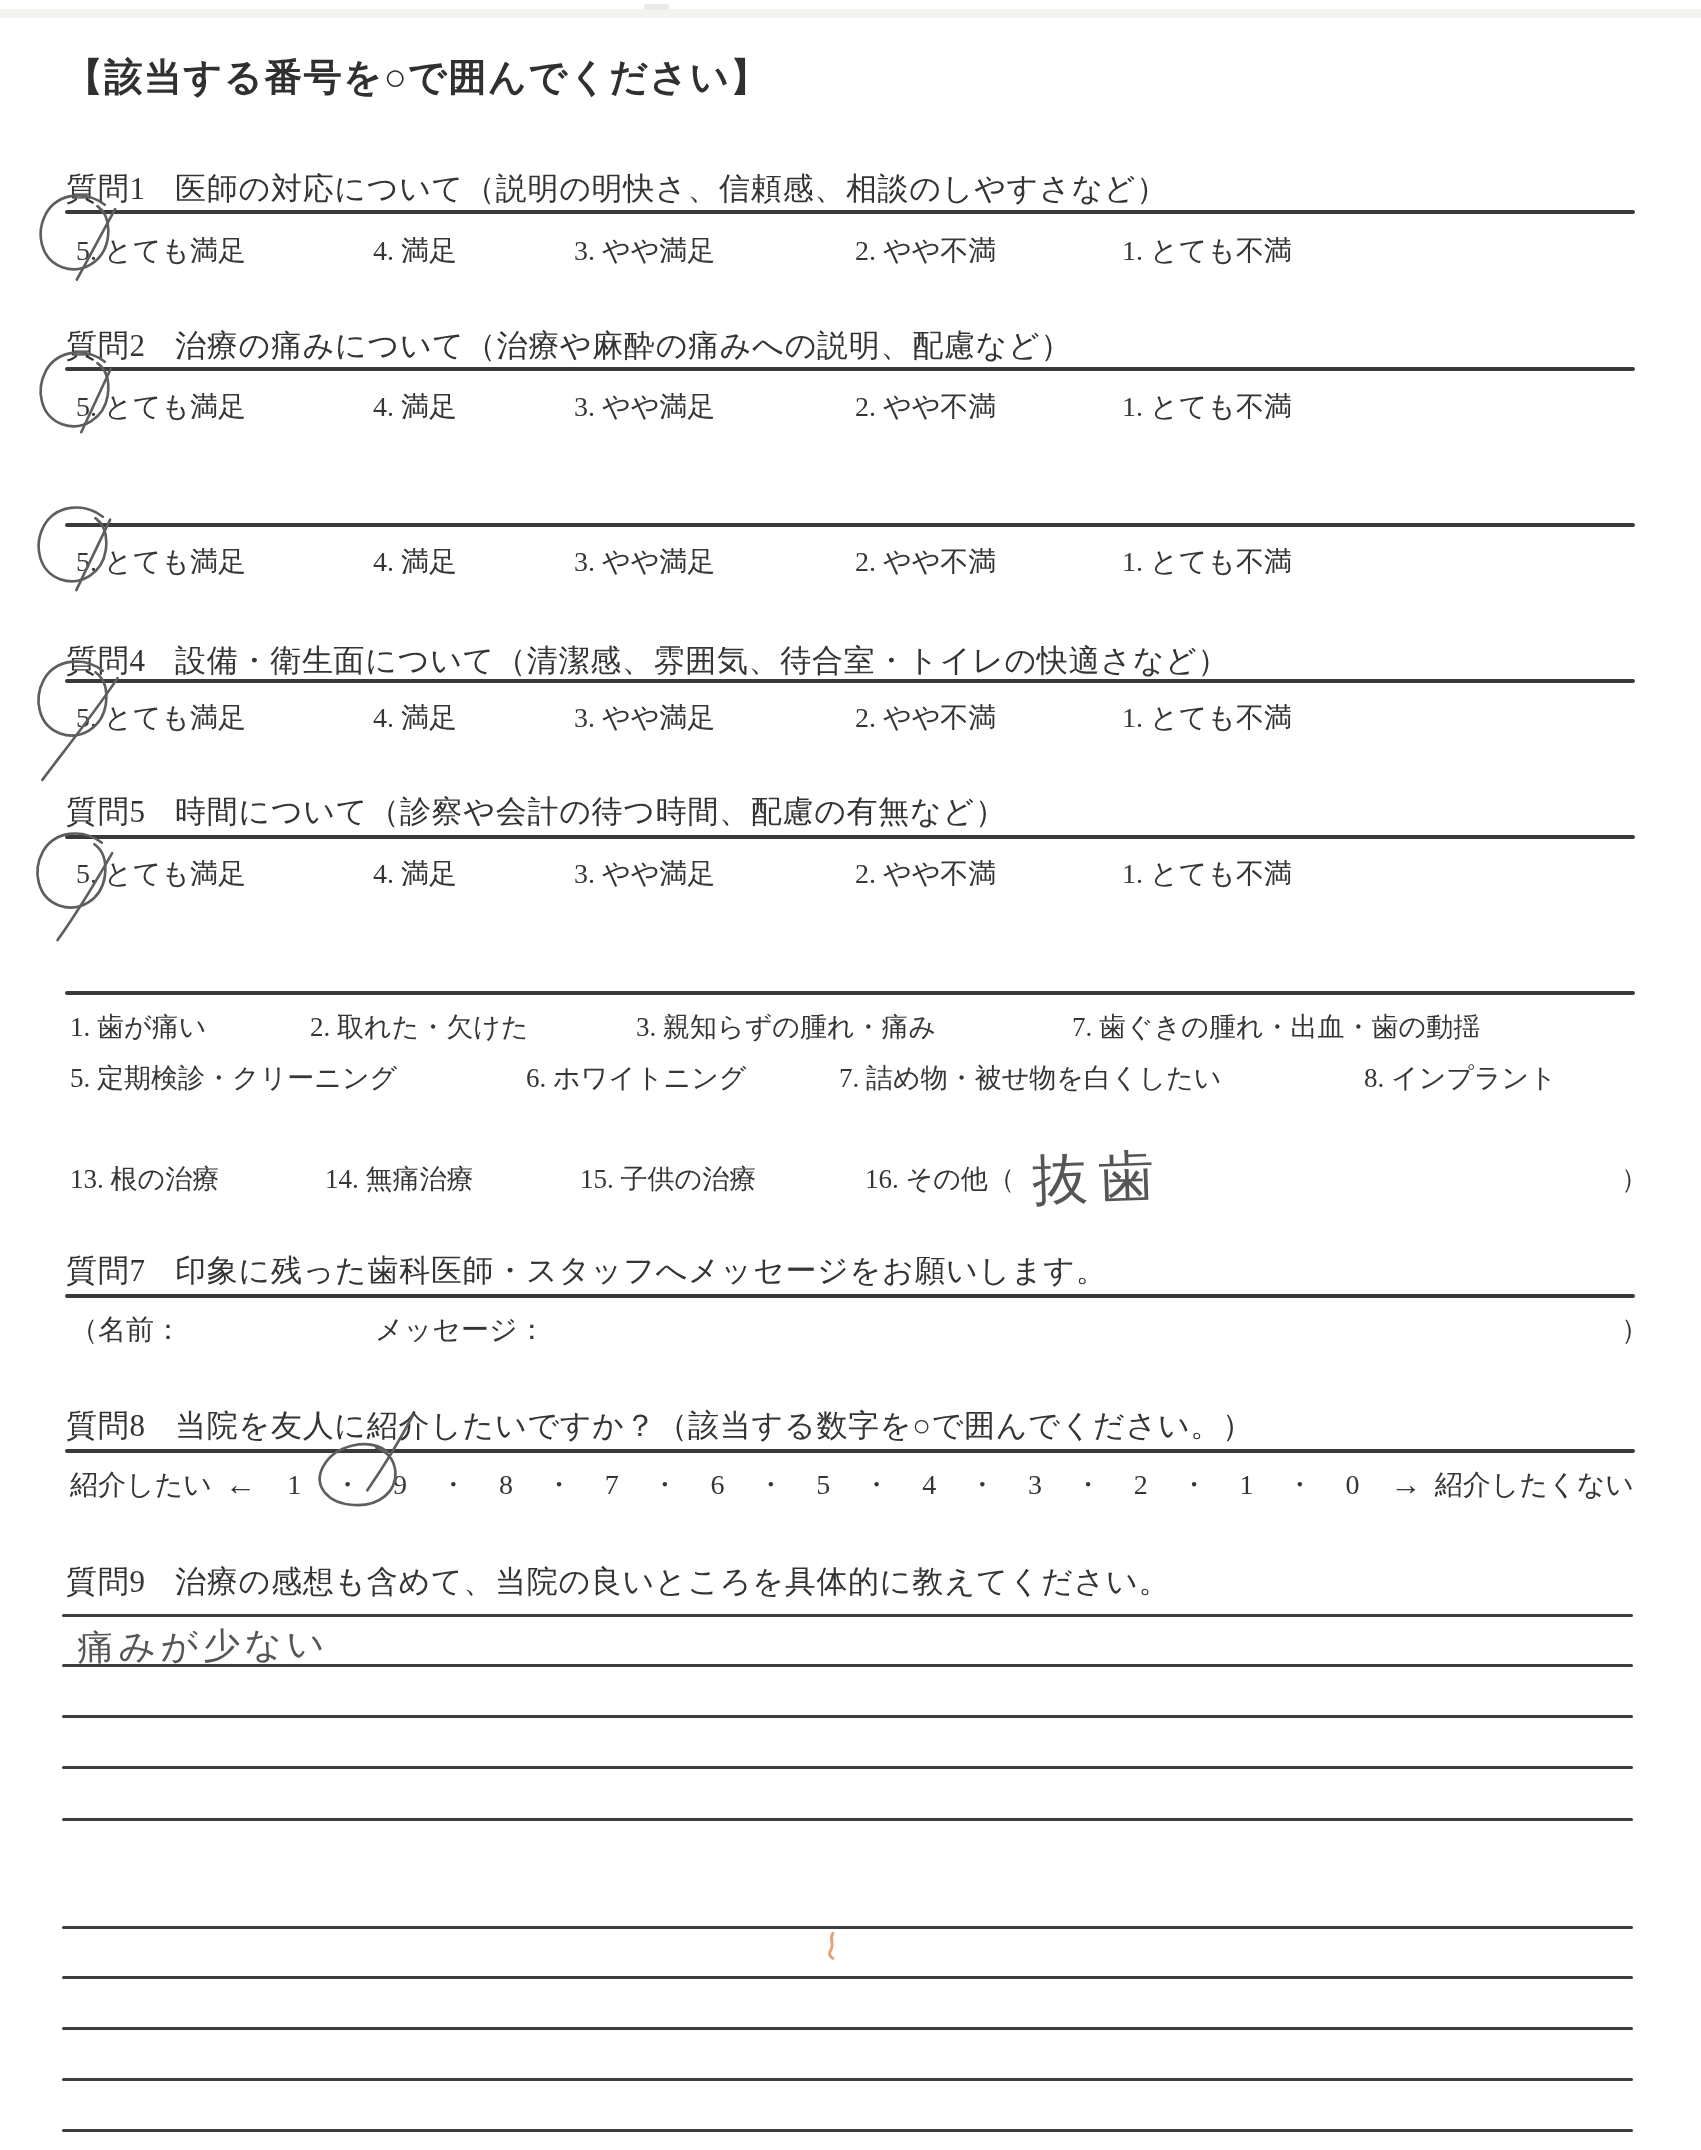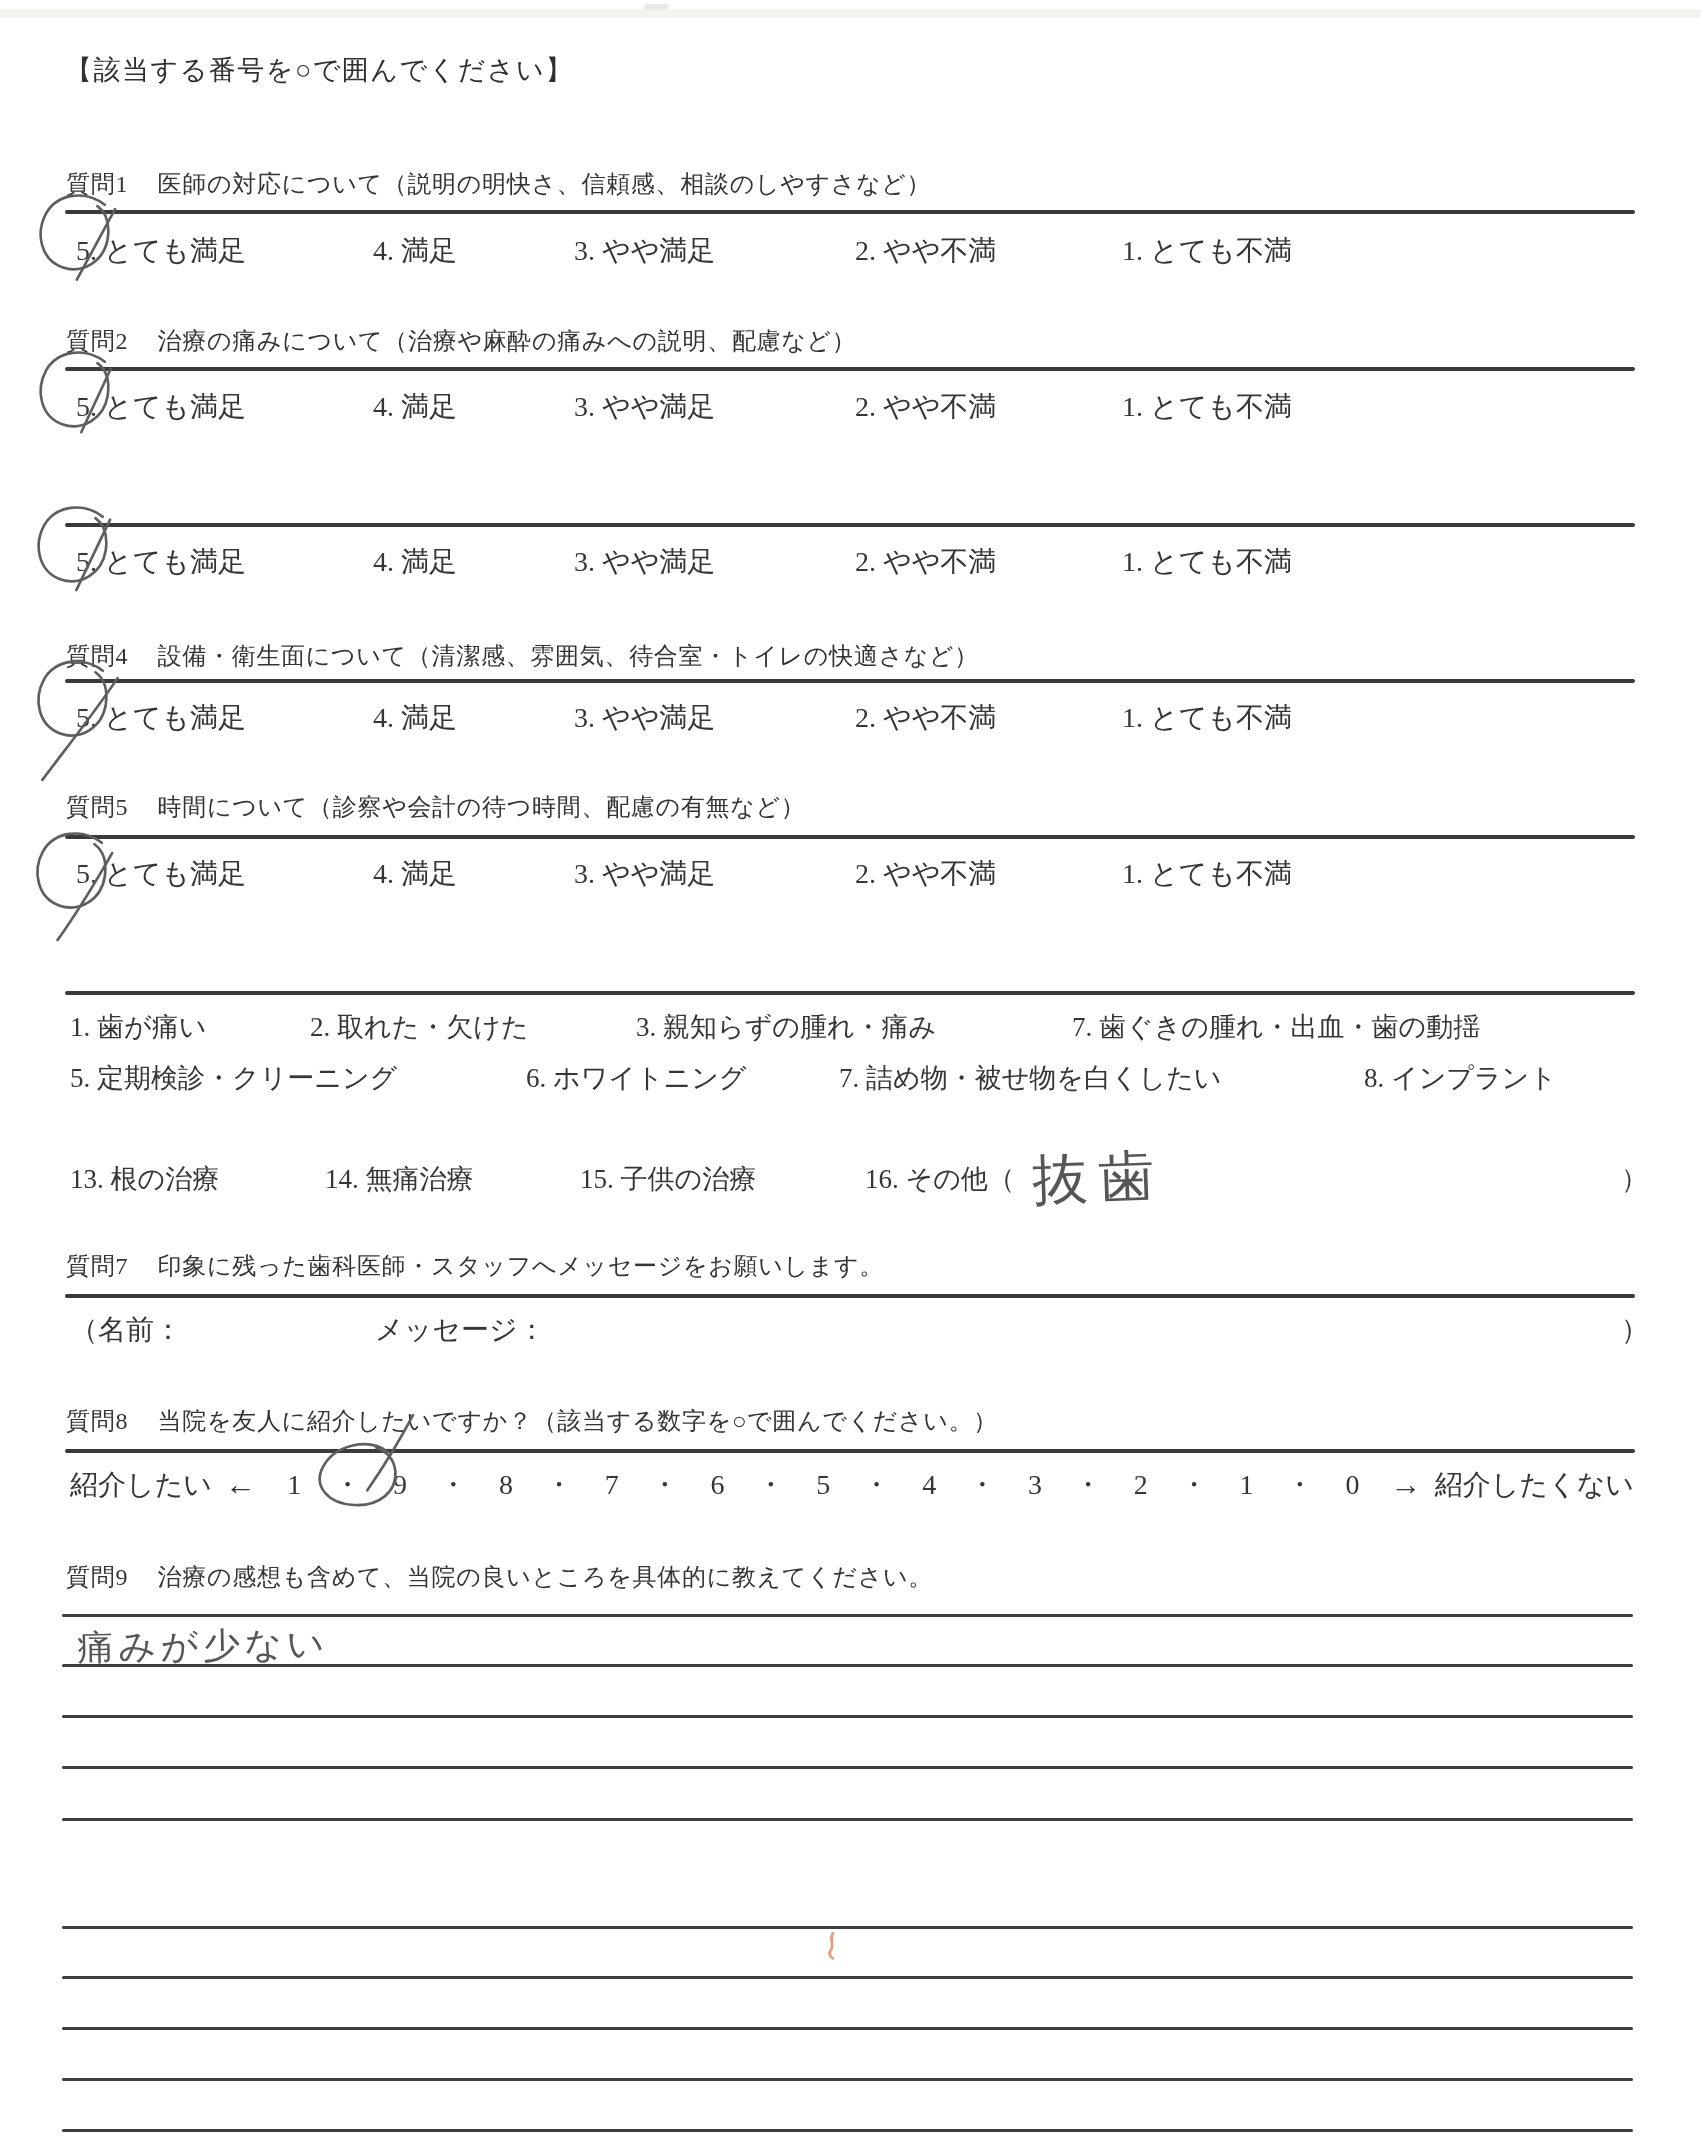--- a/index.html
+++ b/index.html
@@ -4,23 +4,23 @@
 <style>
   html,body{margin:0;padding:0;background:#ffffff;}
   .sheet{
     position:relative; width:1701px; height:2151px; background:#ffffff;
     font-family:"Liberation Serif","DejaVu Serif",serif; color:#363636;
     overflow:hidden;
   }
   .scanband{position:absolute;left:0;top:8.9px;width:100%;height:8.9px;background:#f3f3f0;}
   .scansmudge{position:absolute;left:644px;top:4.4px;width:25px;height:5.2px;background:#e9e9e6;border-radius:3px;}
   .title{
-    position:absolute;left:65px;top:52px;font-size:27px;letter-spacing:1.5px;white-space:nowrap;color:#303030;
+    position:absolute;left:65px;top:52px;font-size:38px;letter-spacing:1.5px;white-space:nowrap;color:#303030;font-weight:bold;
   }
-  .qhead{position:absolute;left:66px;font-size:24px;letter-spacing:0.7px;white-space:nowrap;color:#343434;}
+  .qhead{position:absolute;left:66px;font-size:31px;letter-spacing:0.7px;white-space:nowrap;color:#343434;}
   .qhead .qno{display:inline-block;margin-right:29.5px;}
   .rule{position:absolute;left:65px;width:1570px;height:3.7px;background:#3a3a3a;border-radius:2.2px;}
   .wline{position:absolute;left:62px;width:1571px;height:3px;background:#3d3d3d;border-radius:1.5px;}
   .optrow{position:absolute;left:0;top:0;width:100%;height:37px;font-size:28px;color:#363636;}
   .opt{position:absolute;white-space:nowrap;}
   .p5{left:76px}.p4{left:373px}.p3{left:574px}.p2{left:855px}.p1{left:1122px}
   .q6row{position:absolute;left:0;width:100%;height:40px;font-size:27px;color:#363636;}
   .q6row .opt{white-space:nowrap;}
   .closep{position:absolute;left:1621px;}
   .q7row{position:absolute;left:0;width:100%;height:40px;font-size:28px;}

